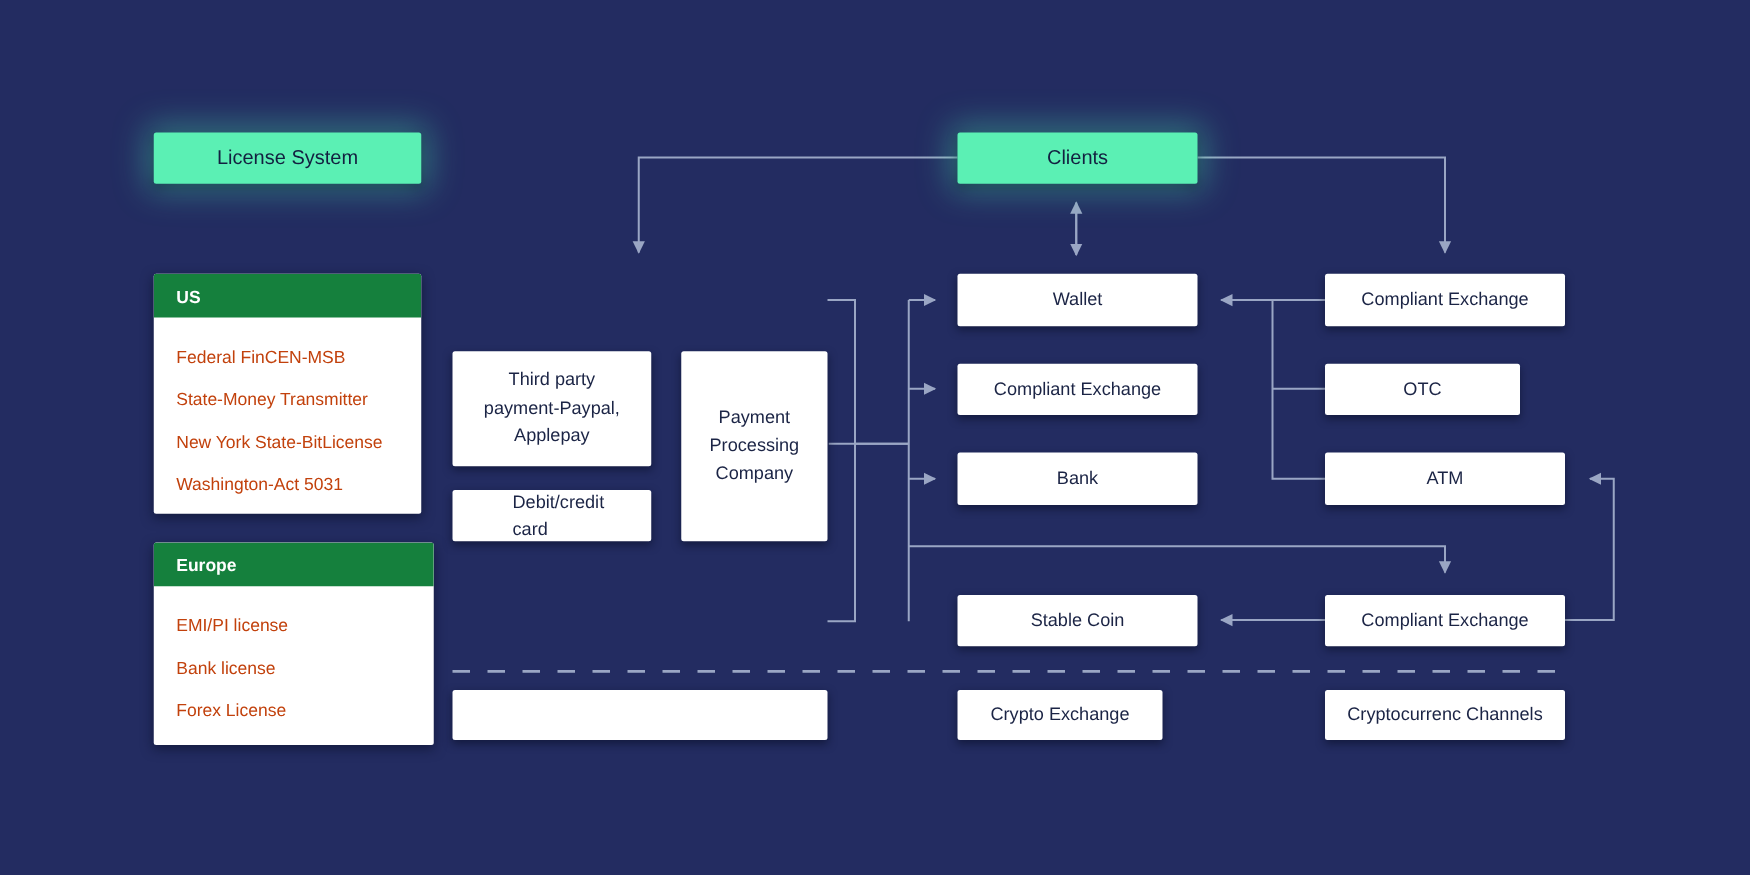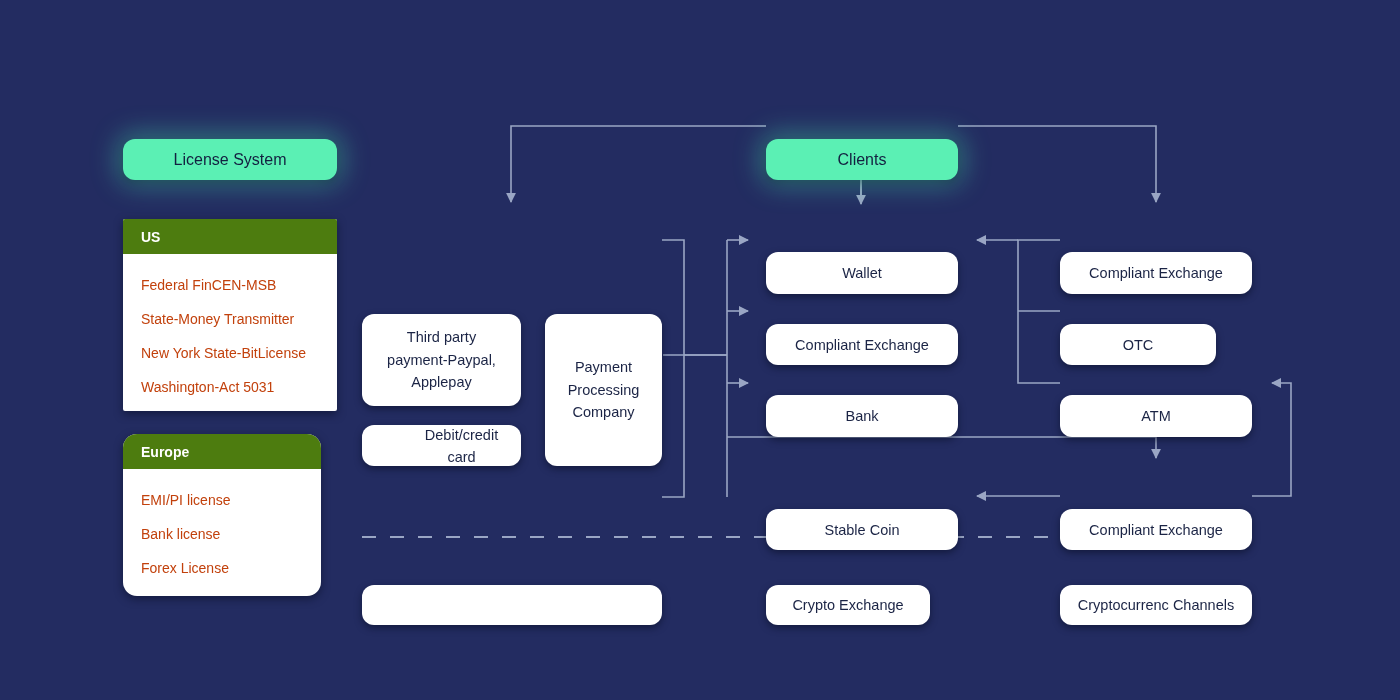--- a/index.html
+++ b/index.html
@@ -10,48 +10,47 @@
     overflow:hidden;
     position:relative;
   }
   #canvas{position:absolute;left:0;top:0;width:1400px;height:700px;}
   svg.wires{position:absolute;left:0;top:0;width:1400px;height:700px;pointer-events:none;}
 
   .node{
     position:absolute;
     box-sizing:border-box;
     display:flex;align-items:center;justify-content:center;
-    text-align:center;
+    text-align:left;
     background:#FFFFFF;
     color:#1B2445;
     font-size:14.5px;
     line-height:22px;
-    border-radius:12px;
+    border-radius:2px;
     box-shadow:0 3px 7px rgba(8,12,35,.55);
     padding:4px 8px;
-    margin-top:33px;
   }
   .node.accent{
     background:#5BF0B4;
     color:#132040;
     font-size:16px;
     box-shadow:0 0 26px 6px rgba(73,232,176,.38), 0 3px 8px rgba(8,12,35,.5);
   }
   .node.multiline{line-height:22.5px;}
 
   .panel{
     position:absolute;
     box-sizing:border-box;
     background:#FFFFFF;
     border-radius:2px;
     box-shadow:0 3px 9px rgba(8,12,35,.55);
     overflow:hidden;
   }
   .panel-header{
-    background:#4d7c0f;
+    background:#15803d;
     color:#FFFFFF;
     font-size:14px;
     font-weight:bold;
     height:35px;
     display:flex;align-items:center;
     padding-left:18px;
     box-sizing:border-box;
   }
   .panel-body{padding:14px 18px 10px 18px;}
   .panel-body .li{
@@ -127,21 +126,21 @@
       <span>US</span>
     </div>
     <div class="panel-body">
       <div class="li">Federal FinCEN-MSB</div>
       <div class="li">State-Money Transmitter</div>
       <div class="li">New York State-BitLicense</div>
       <div class="li">Washington-Act 5031</div>
     </div>
   </div>
 
-  <div class="panel" style="left:123px;top:434px;width:198px;height:162px;border-radius:14px;">
+  <div class="panel" style="left:123px;top:434px;width:224px;height:162px;">
     <div class="panel-header">
       <span>Europe</span>
     </div>
     <div class="panel-body">
       <div class="li">EMI/PI license</div>
       <div class="li">Bank license</div>
       <div class="li">Forex License</div>
     </div>
   </div>
 

